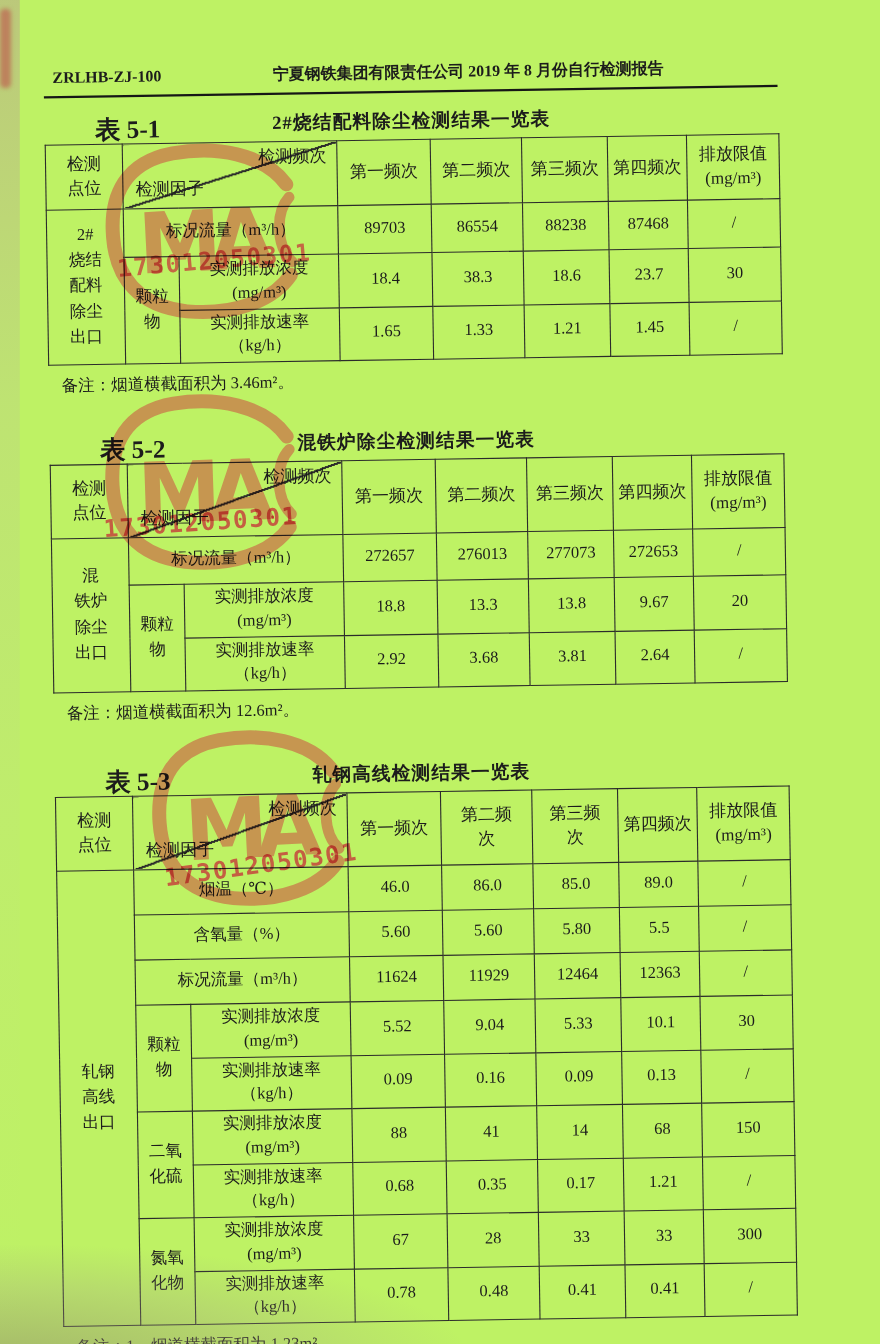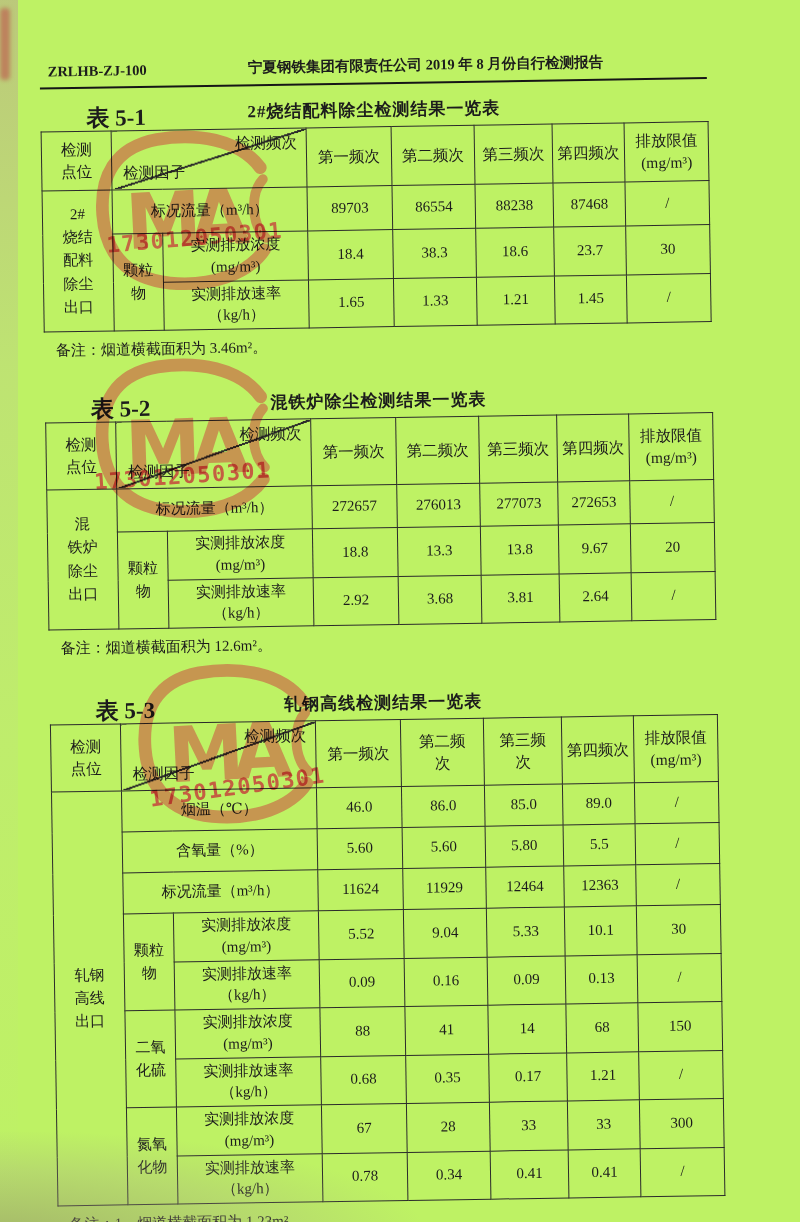--- a/index.html
+++ b/index.html
@@ -327,21 +327,21 @@
                 <td>实测排放浓度(mg/m³)</td>
                 <td>67</td>
                 <td>28</td>
                 <td>33</td>
                 <td>33</td>
                 <td>300</td>
               </tr>
               <tr>
                 <td>实测排放速率（kg/h）</td>
                 <td>0.78</td>
-                <td>0.34</td>
+                <td>0.48</td>
                 <td>0.41</td>
                 <td>0.41</td>
                 <td>/</td>
               </tr>
             </tbody>
           </table>
         <div class="note">备注：1、烟道横截面积为 1.23m²。</div>
       </div>
 
     </div>

